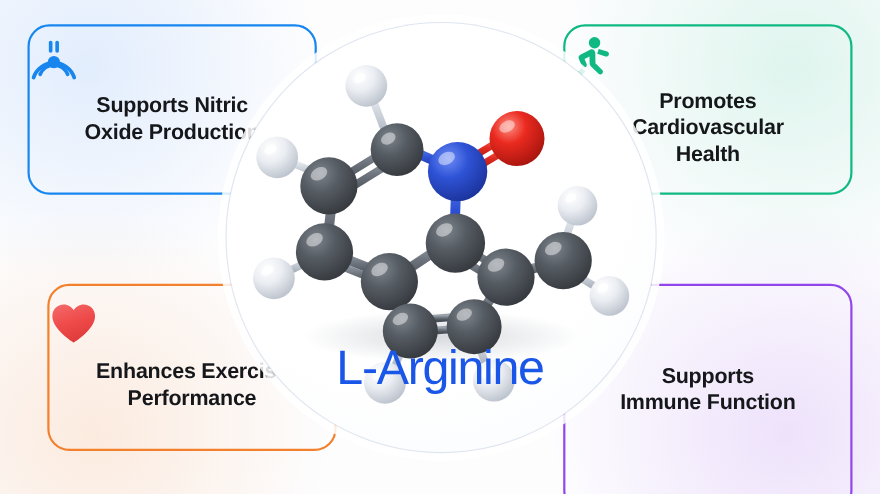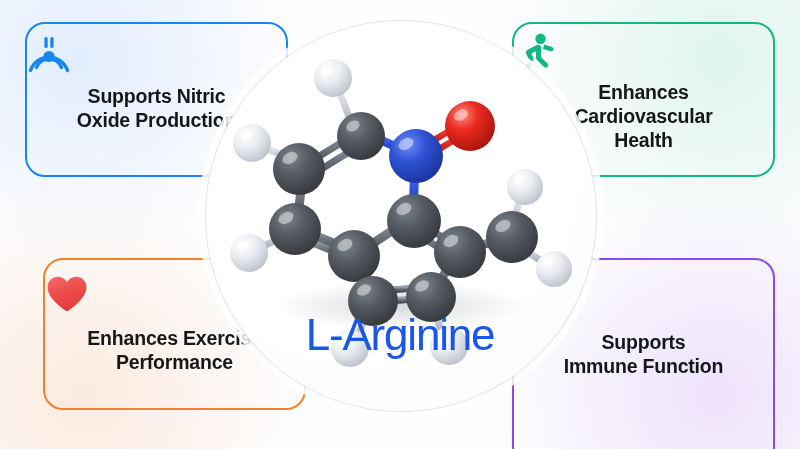--- a/index.html
+++ b/index.html
@@ -93,21 +93,21 @@
     <span class="icon">
       <svg width="42" height="44" viewBox="0 0 42 44">
         <g fill="#10b981">
           <circle cx="26.5" cy="6.8" r="5.2"></circle>
           <path d="M22.4 13.2 L13.6 17.8 C12.2 18.5 11.6 20.1 12.2 21.5 L14.9 28.0 C15.4 29.2 16.8 29.8 18.0 29.3 C19.2 28.8 19.8 27.4 19.3 26.2 L17.4 21.6 L21.9 19.3 L22.0 25.6 C22.0 26.6 22.4 27.5 23.1 28.2 L30.2 35.0 C31.1 35.9 32.6 35.9 33.5 34.9 C34.4 34.0 34.4 32.5 33.5 31.6 L27.3 25.6 L27.2 16.6 C27.2 13.9 24.8 12.0 22.4 13.2 Z"></path>
           <path d="M14.6 29.8 L7.2 36.8 C6.2 37.7 6.2 39.2 7.1 40.2 C8.0 41.1 9.5 41.2 10.5 40.3 L18.4 32.9 Z"></path>
           <path d="M28.9 16.9 L36.6 19.3 C37.8 19.7 39.1 19.0 39.5 17.8 C39.9 16.6 39.2 15.3 38.0 14.9 L30.3 12.5 Z"></path>
         </g>
       </svg>
     </span>
-    <div class="ctext">Enhances
+    <div class="ctext">Promotes
 Cardiovascular
 Health</div>
   </div>
 
   <div class="card" id="card-ex">
     <span class="icon">
       <svg width="44" height="40" viewBox="0 0 44 40">
         <defs>
           <linearGradient id="hg" x1="0" y1="0" x2="0.4" y2="1">
             <stop offset="0%" stop-color="#f46a6a"></stop>

